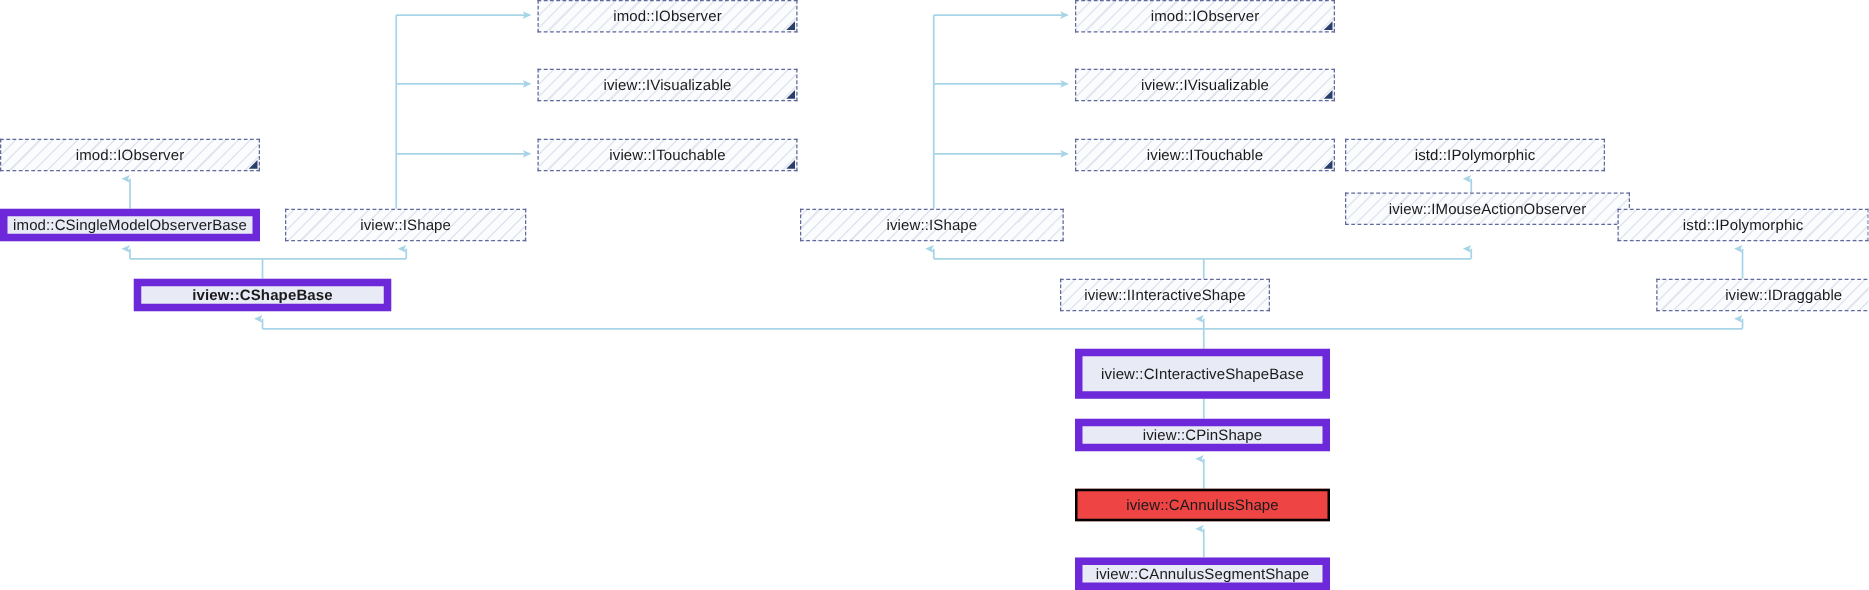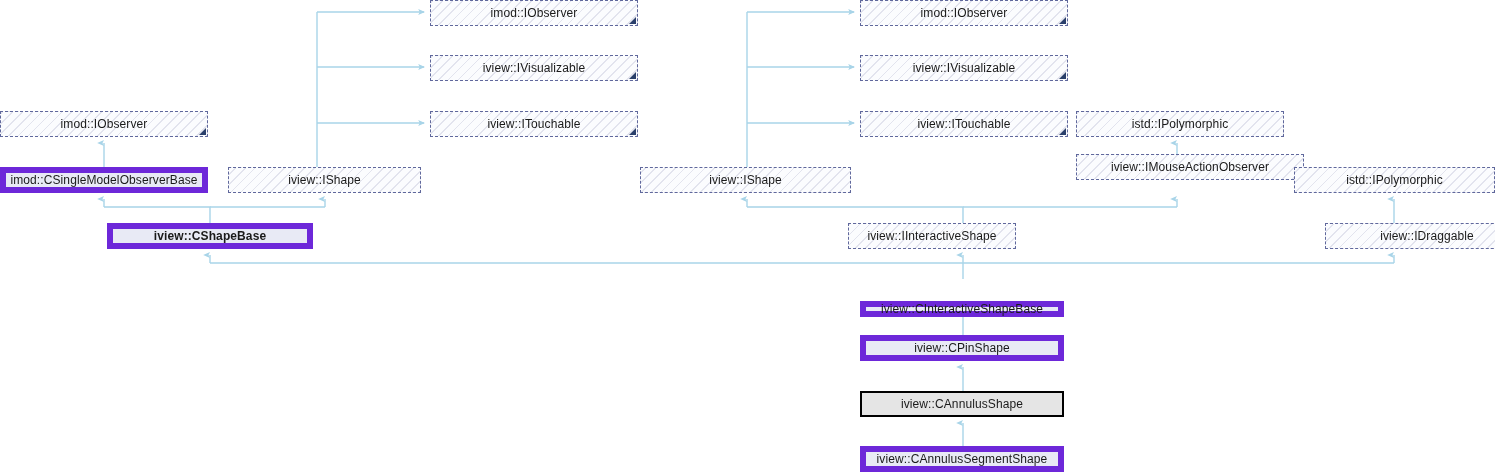--- a/index.html
+++ b/index.html
@@ -51,21 +51,21 @@
         rgba(255,255,255,0) 7px);
   }
   
   .node.concrete {
     border: 6px solid #6d28d9;
     background: #e8eaf5;
   }
   
   .node.current {
     border: 2px solid #000000;
-    background: #e5e5e5;
+    background: #ef4444;
   }
   .node .label {
     position: relative;
     z-index: 2;
     padding: 0 4px;
     background: transparent;
   }
   
   .corner-marker {
     position: absolute;
@@ -207,21 +207,21 @@
   </div>
 
   <div class="node abstract" style="left:811px; top:223px; width:168px; height:26px;margin-left:37px;">
     <span class="label">iview::IInteractiveShape</span>
   </div>
 
   <div class="node abstract" style="left:1291px; top:223px; width:204px; height:26px;margin-left:34px;">
     <span class="label">iview::IDraggable</span>
   </div>
 
-  <div class="node concrete" style="left:860px; top:279px; width:204px; height:16px;margin-top:22px;">
+  <div class="node concrete" style="left:860px; top:279px; width:204px; height:40px;">
     <span class="label">iview::CInteractiveShapeBase</span>
   </div>
 
   <div class="node concrete" style="left:860px; top:335px; width:204px; height:26px;">
     <span class="label">iview::CPinShape</span>
   </div>
 
   <div class="node current" style="left:860px; top:391px; width:204px; height:26px;">
     <span class="label">iview::CAnnulusShape</span>
   </div>

